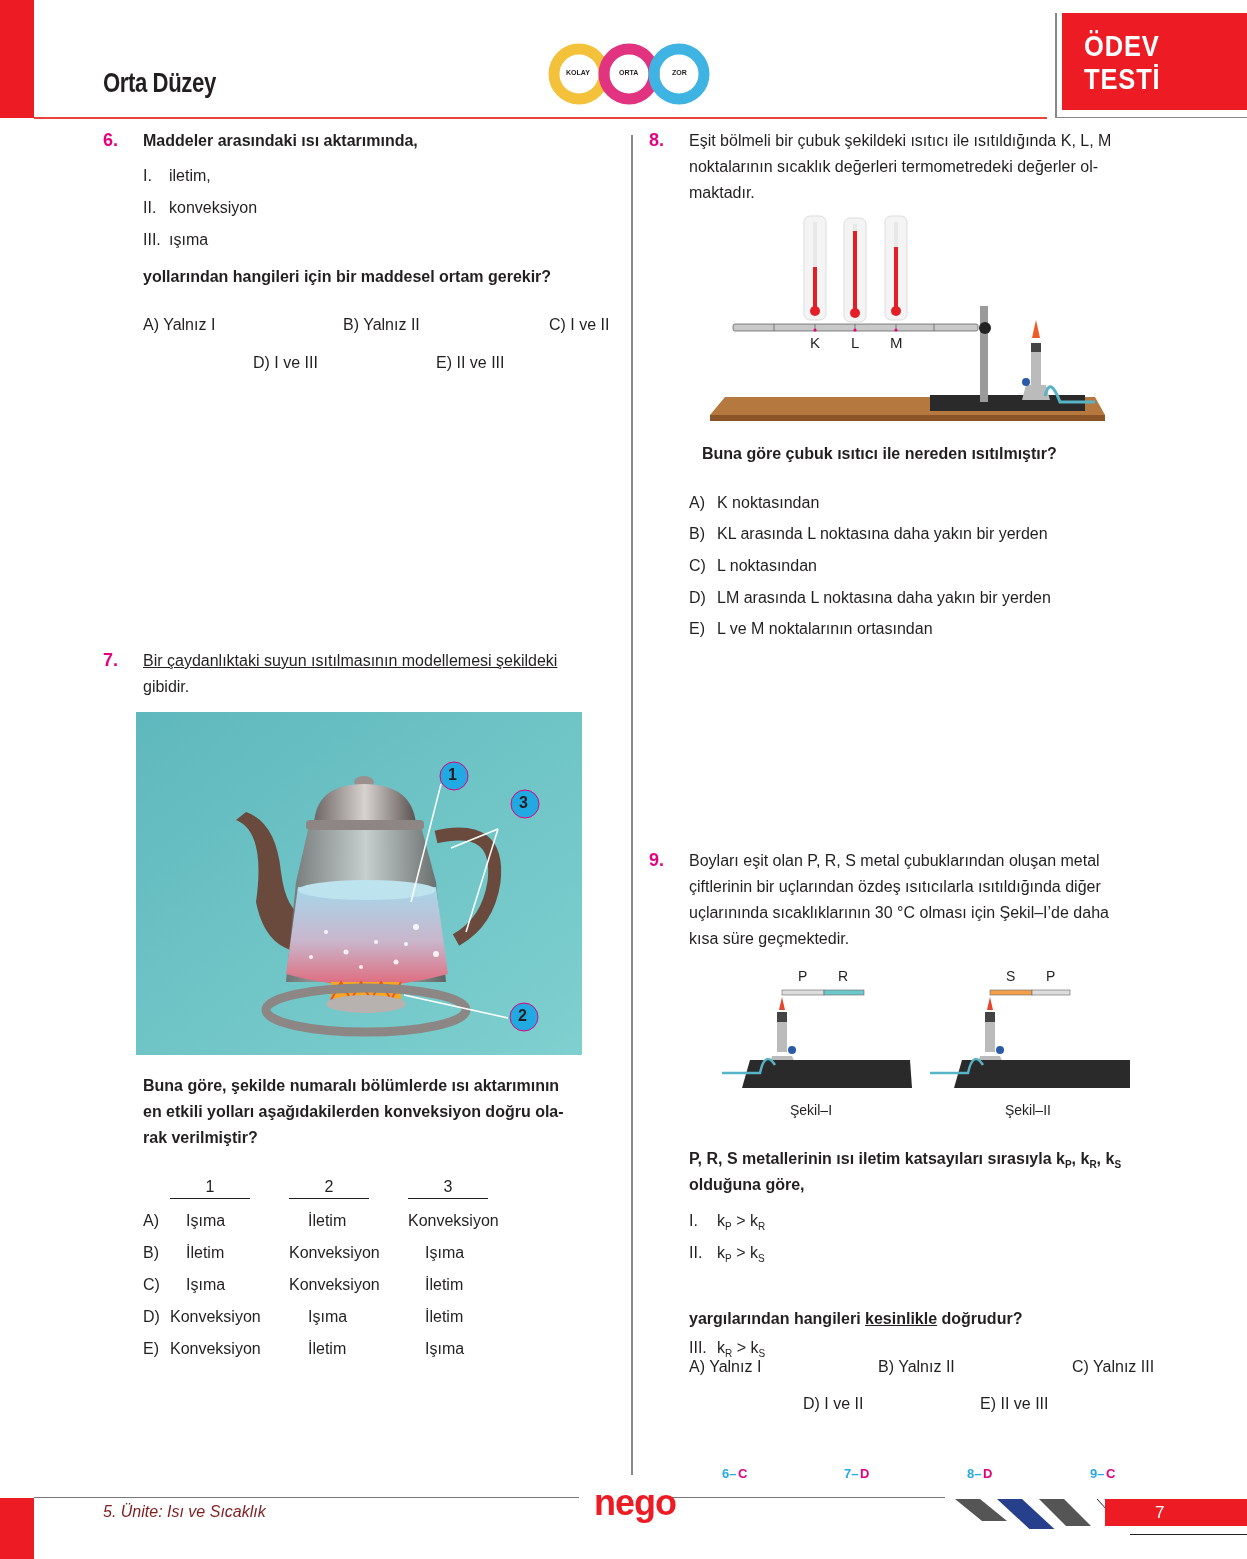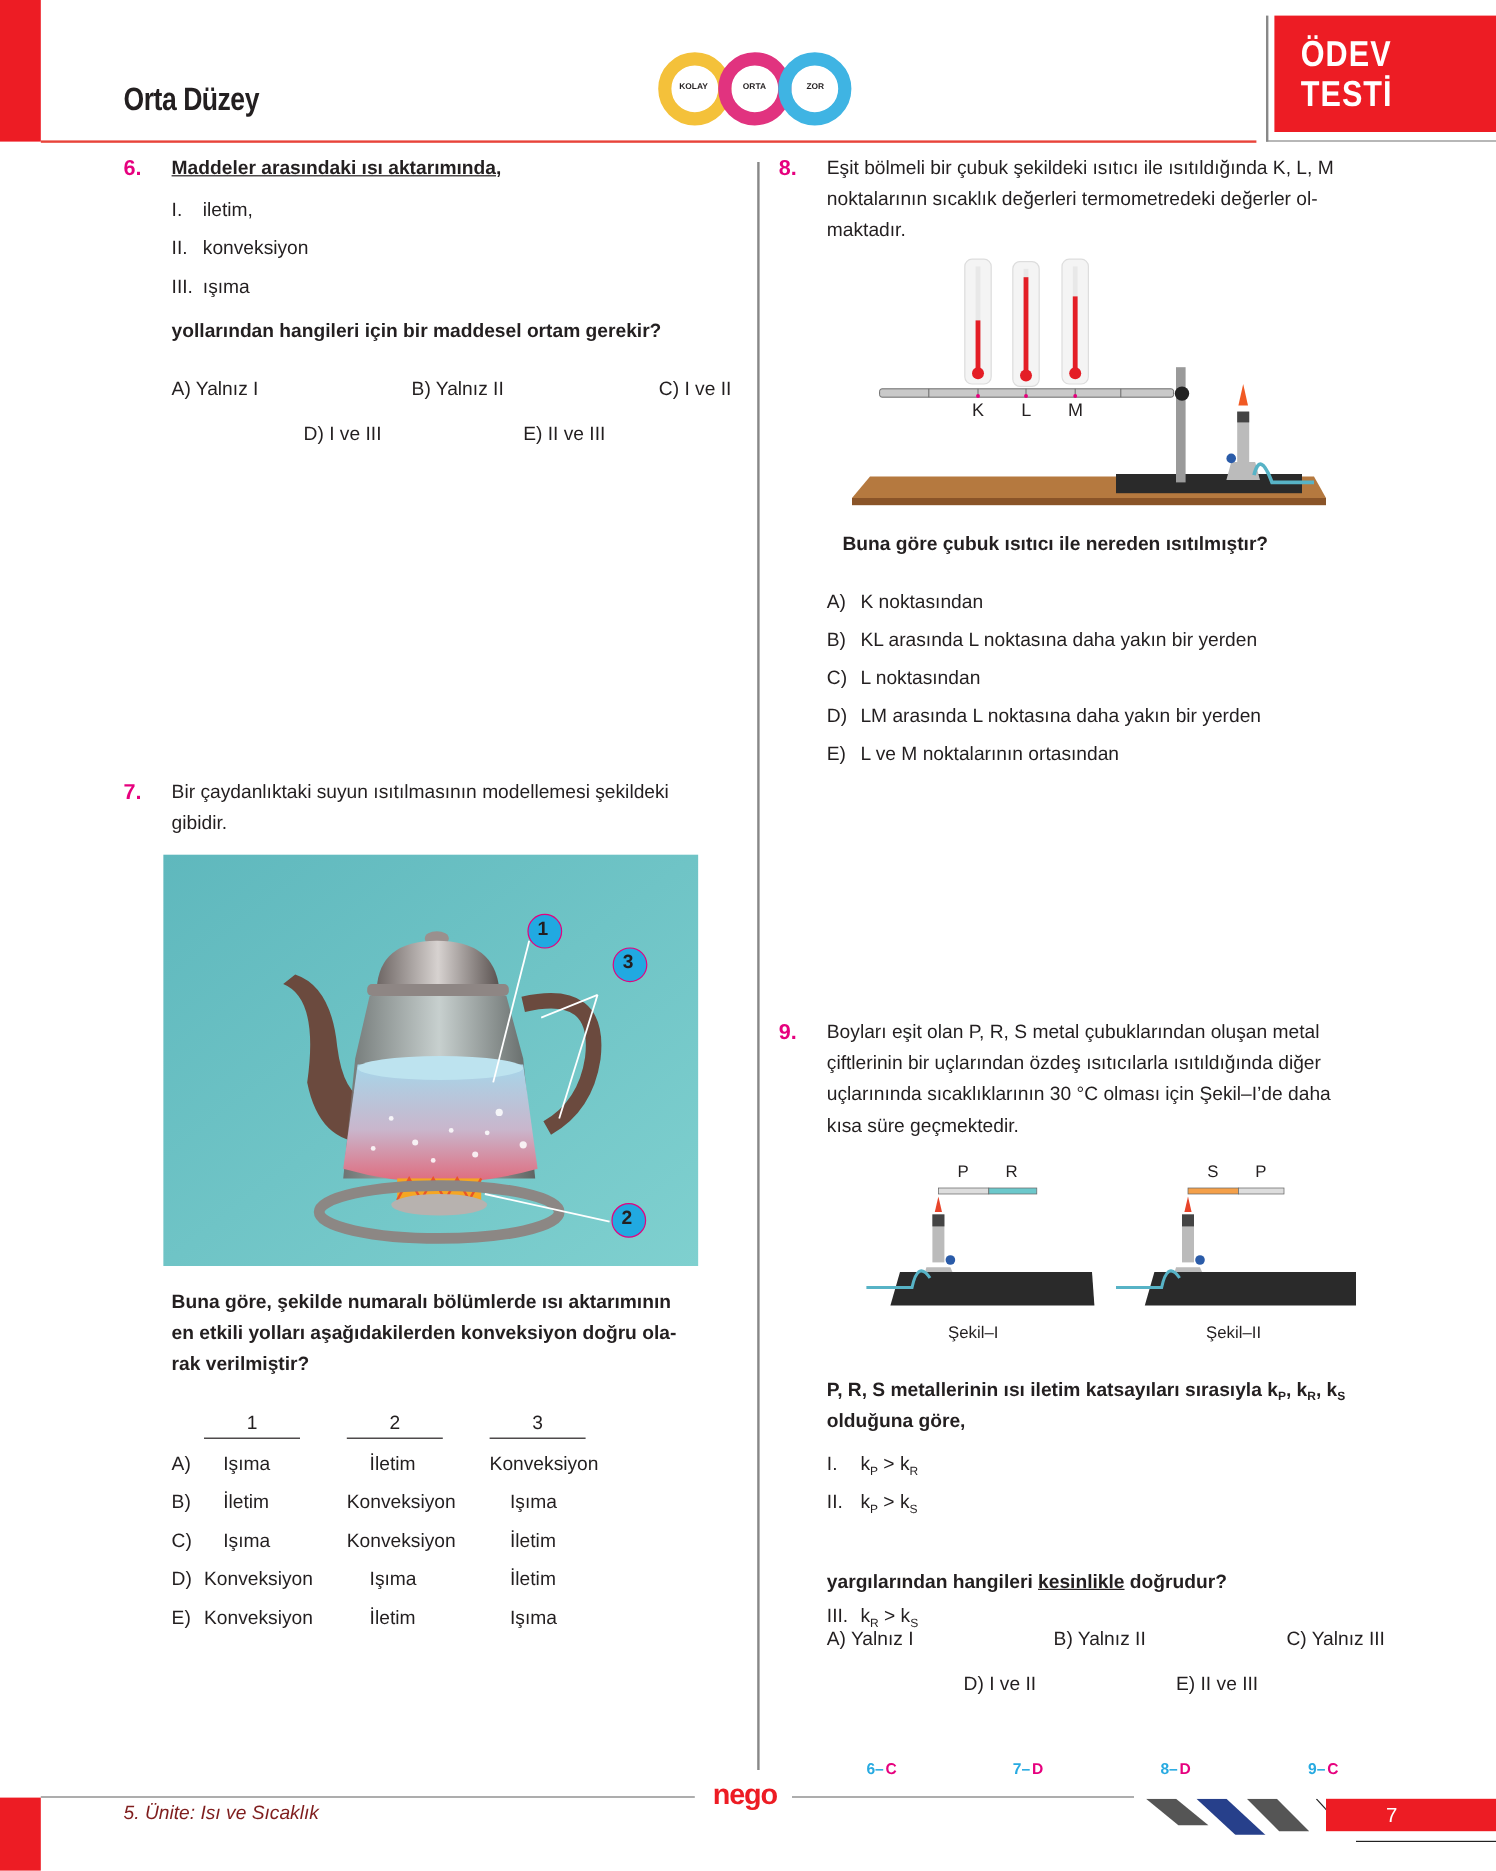--- a/index.html
+++ b/index.html
@@ -67,38 +67,38 @@
     <div>ÖDEV</div>
     <div>TESTİ</div>
   </div>
 </div>
 <div class="abs" style="left:1055px;top:117px;width:192px;height:1px;background:#888;"></div>
 
 <div class="abs col-divider"></div>
 
 <section>
   <span class="qnum" style="left:103px;top:130px;">6.</span>
-  <span class="qtext bold" style="left:143px;top:128px;text-decoration:underline;">Maddeler arasındaki ısı aktarımında,</span>
+  <span class="qtext bold" style="left:143px;top:128px;">Maddeler arasındaki ısı aktarımında,</span>
   <span class="qtext" style="left:143px;top:163px;">I.</span>
   <span class="qtext" style="left:169px;top:163px;">iletim,</span>
   <span class="qtext" style="left:143px;top:195px;">II.</span>
   <span class="qtext" style="left:169px;top:195px;">konveksiyon</span>
   <span class="qtext" style="left:143px;top:227px;">III.</span>
   <span class="qtext" style="left:169px;top:227px;">ışıma</span>
   <span class="qtext bold" style="left:143px;top:264px;">yollarından hangileri için bir maddesel ortam gerekir?</span>
   <span class="opt" style="left:143px;top:316px;">A) Yalnız I</span>
   <span class="opt" style="left:343px;top:316px;">B) Yalnız II</span>
   <span class="opt" style="left:549px;top:316px;">C) I ve II</span>
   <span class="opt" style="left:253px;top:354px;">D) I ve III</span>
   <span class="opt" style="left:436px;top:354px;">E) II ve III</span>
 </section>
 
 <section>
   <span class="qnum" style="left:103px;top:650px;">7.</span>
-  <span class="qtext" style="left:143px;top:648px;">Bir çaydanlıktaki suyun ısıtılmasının modellemesi şekildeki</span>
+  <span class="qtext" style="left:143px;top:648px;text-decoration:underline;">Bir çaydanlıktaki suyun ısıtılmasının modellemesi şekildeki</span>
   <span class="qtext" style="left:143px;top:674px;">gibidir.</span>
 
   <div class="abs" style="left:136px;top:712px;width:446px;height:343px;">
     <svg width="446" height="343" viewBox="0 0 446 343">
       <defs>
         <linearGradient id="bg7" x1="0" y1="0" x2="1" y2="1">
           <stop offset="0" stop-color="#5fb8bd"></stop>
             <stop offset="1" stop-color="#7fd0cf"></stop>
         </linearGradient>
         <linearGradient id="water" x1="0" y1="0" x2="0" y2="1">
@@ -359,21 +359,21 @@
   <span class="ans-n" style="left:1090px;top:1466px;">9–</span>
   <span class="ans-l" style="left:1106px;top:1466px;">C</span>
 </div>
 
 <div class="abs footer-red"></div>
 <div class="abs footer-line"></div>
 <div class="abs footer-line2"></div>
 <span class="abs footer-unit">5. Ünite: Isı ve Sıcaklık</span>
 
 <div class="abs" style="left:590px;top:1480px;width:65px;height:40px;">
-  <span style="position:absolute;left:4px;top:2px;font-size:24px;font-weight:bold;color:#ed1c24;letter-spacing:-1px;">nego</span>
+  <span style="position:absolute;left:4px;top:2px;font-size:36px;font-weight:bold;color:#ed1c24;letter-spacing:-1px;">nego</span>
 </div>
 
 <div class="abs" style="left:955px;top:1499px;width:150px;height:30px;">
   <svg width="150" height="30" viewBox="0 0 150 30">
     <polygon points="0,0 25,0 52,22 27,22" fill="#555"></polygon>
     <polygon points="42,0 67,0 107,37 82,37" fill="#27408b"></polygon>
     <polygon points="84,0 109,0 136,27 111,27" fill="#555"></polygon>
     <line x1="142" y1="0" x2="175" y2="36" stroke="#222" stroke-width="1"></line>
   </svg>
 </div>

